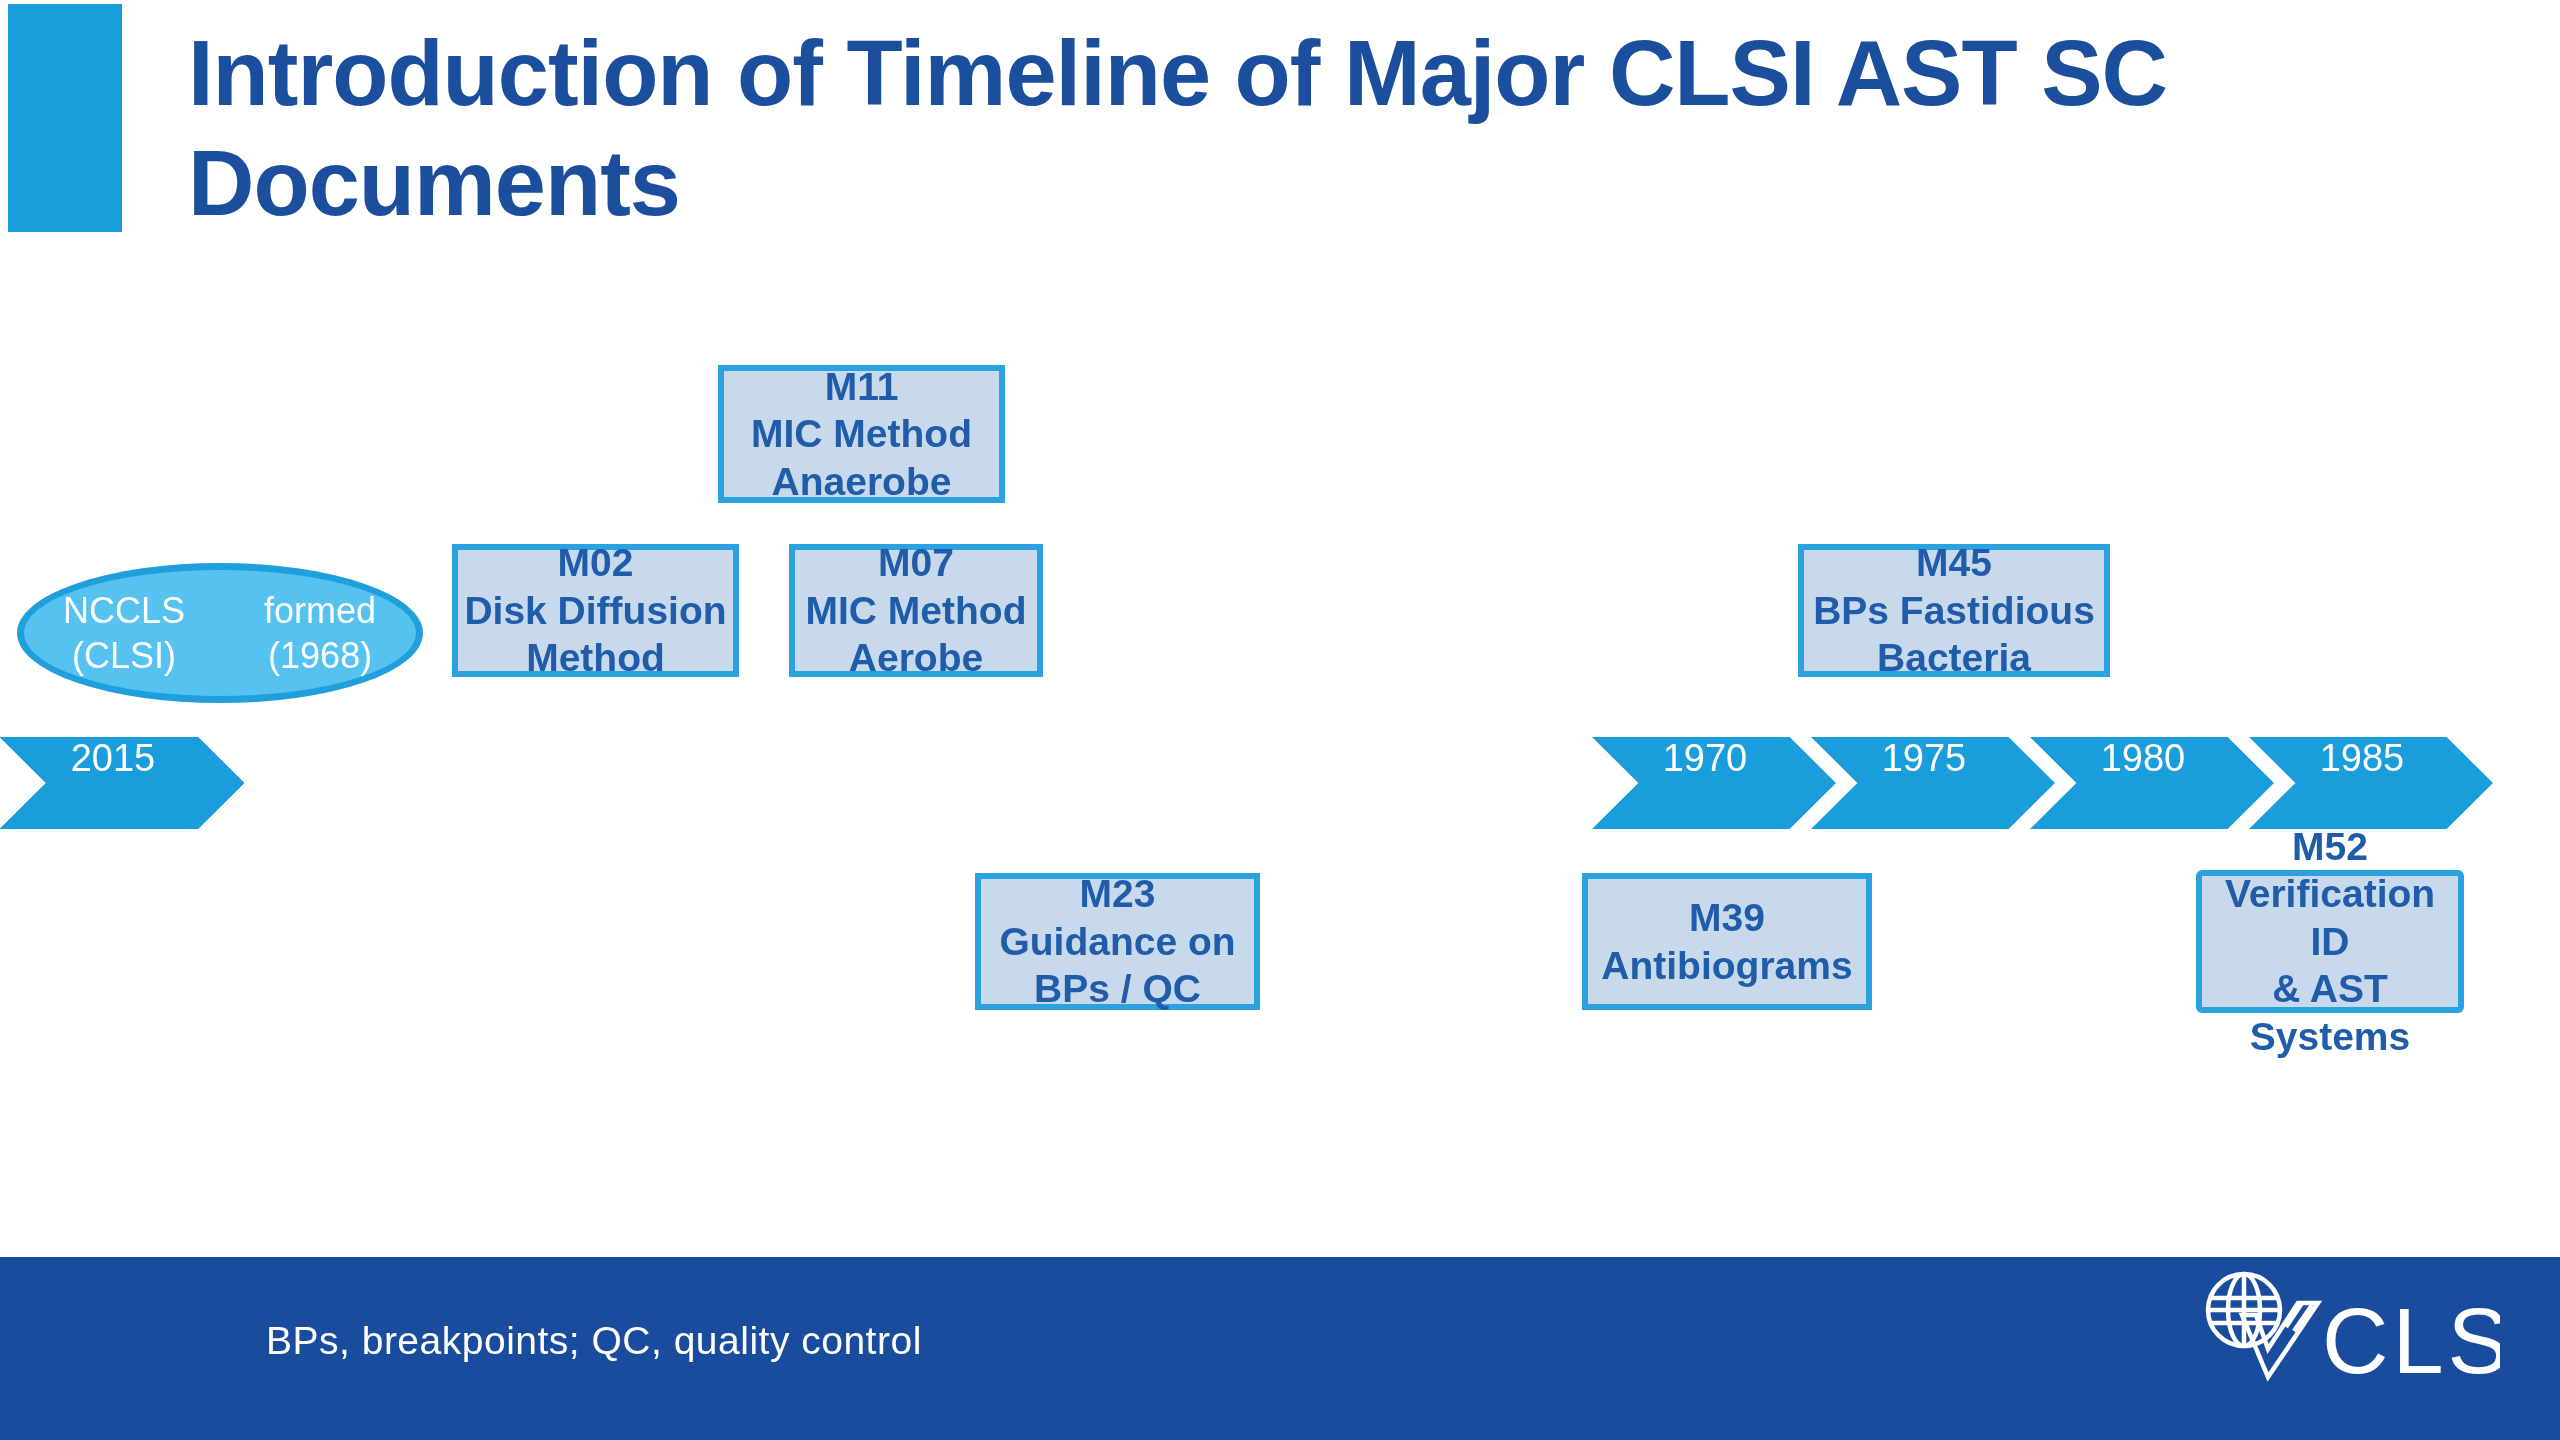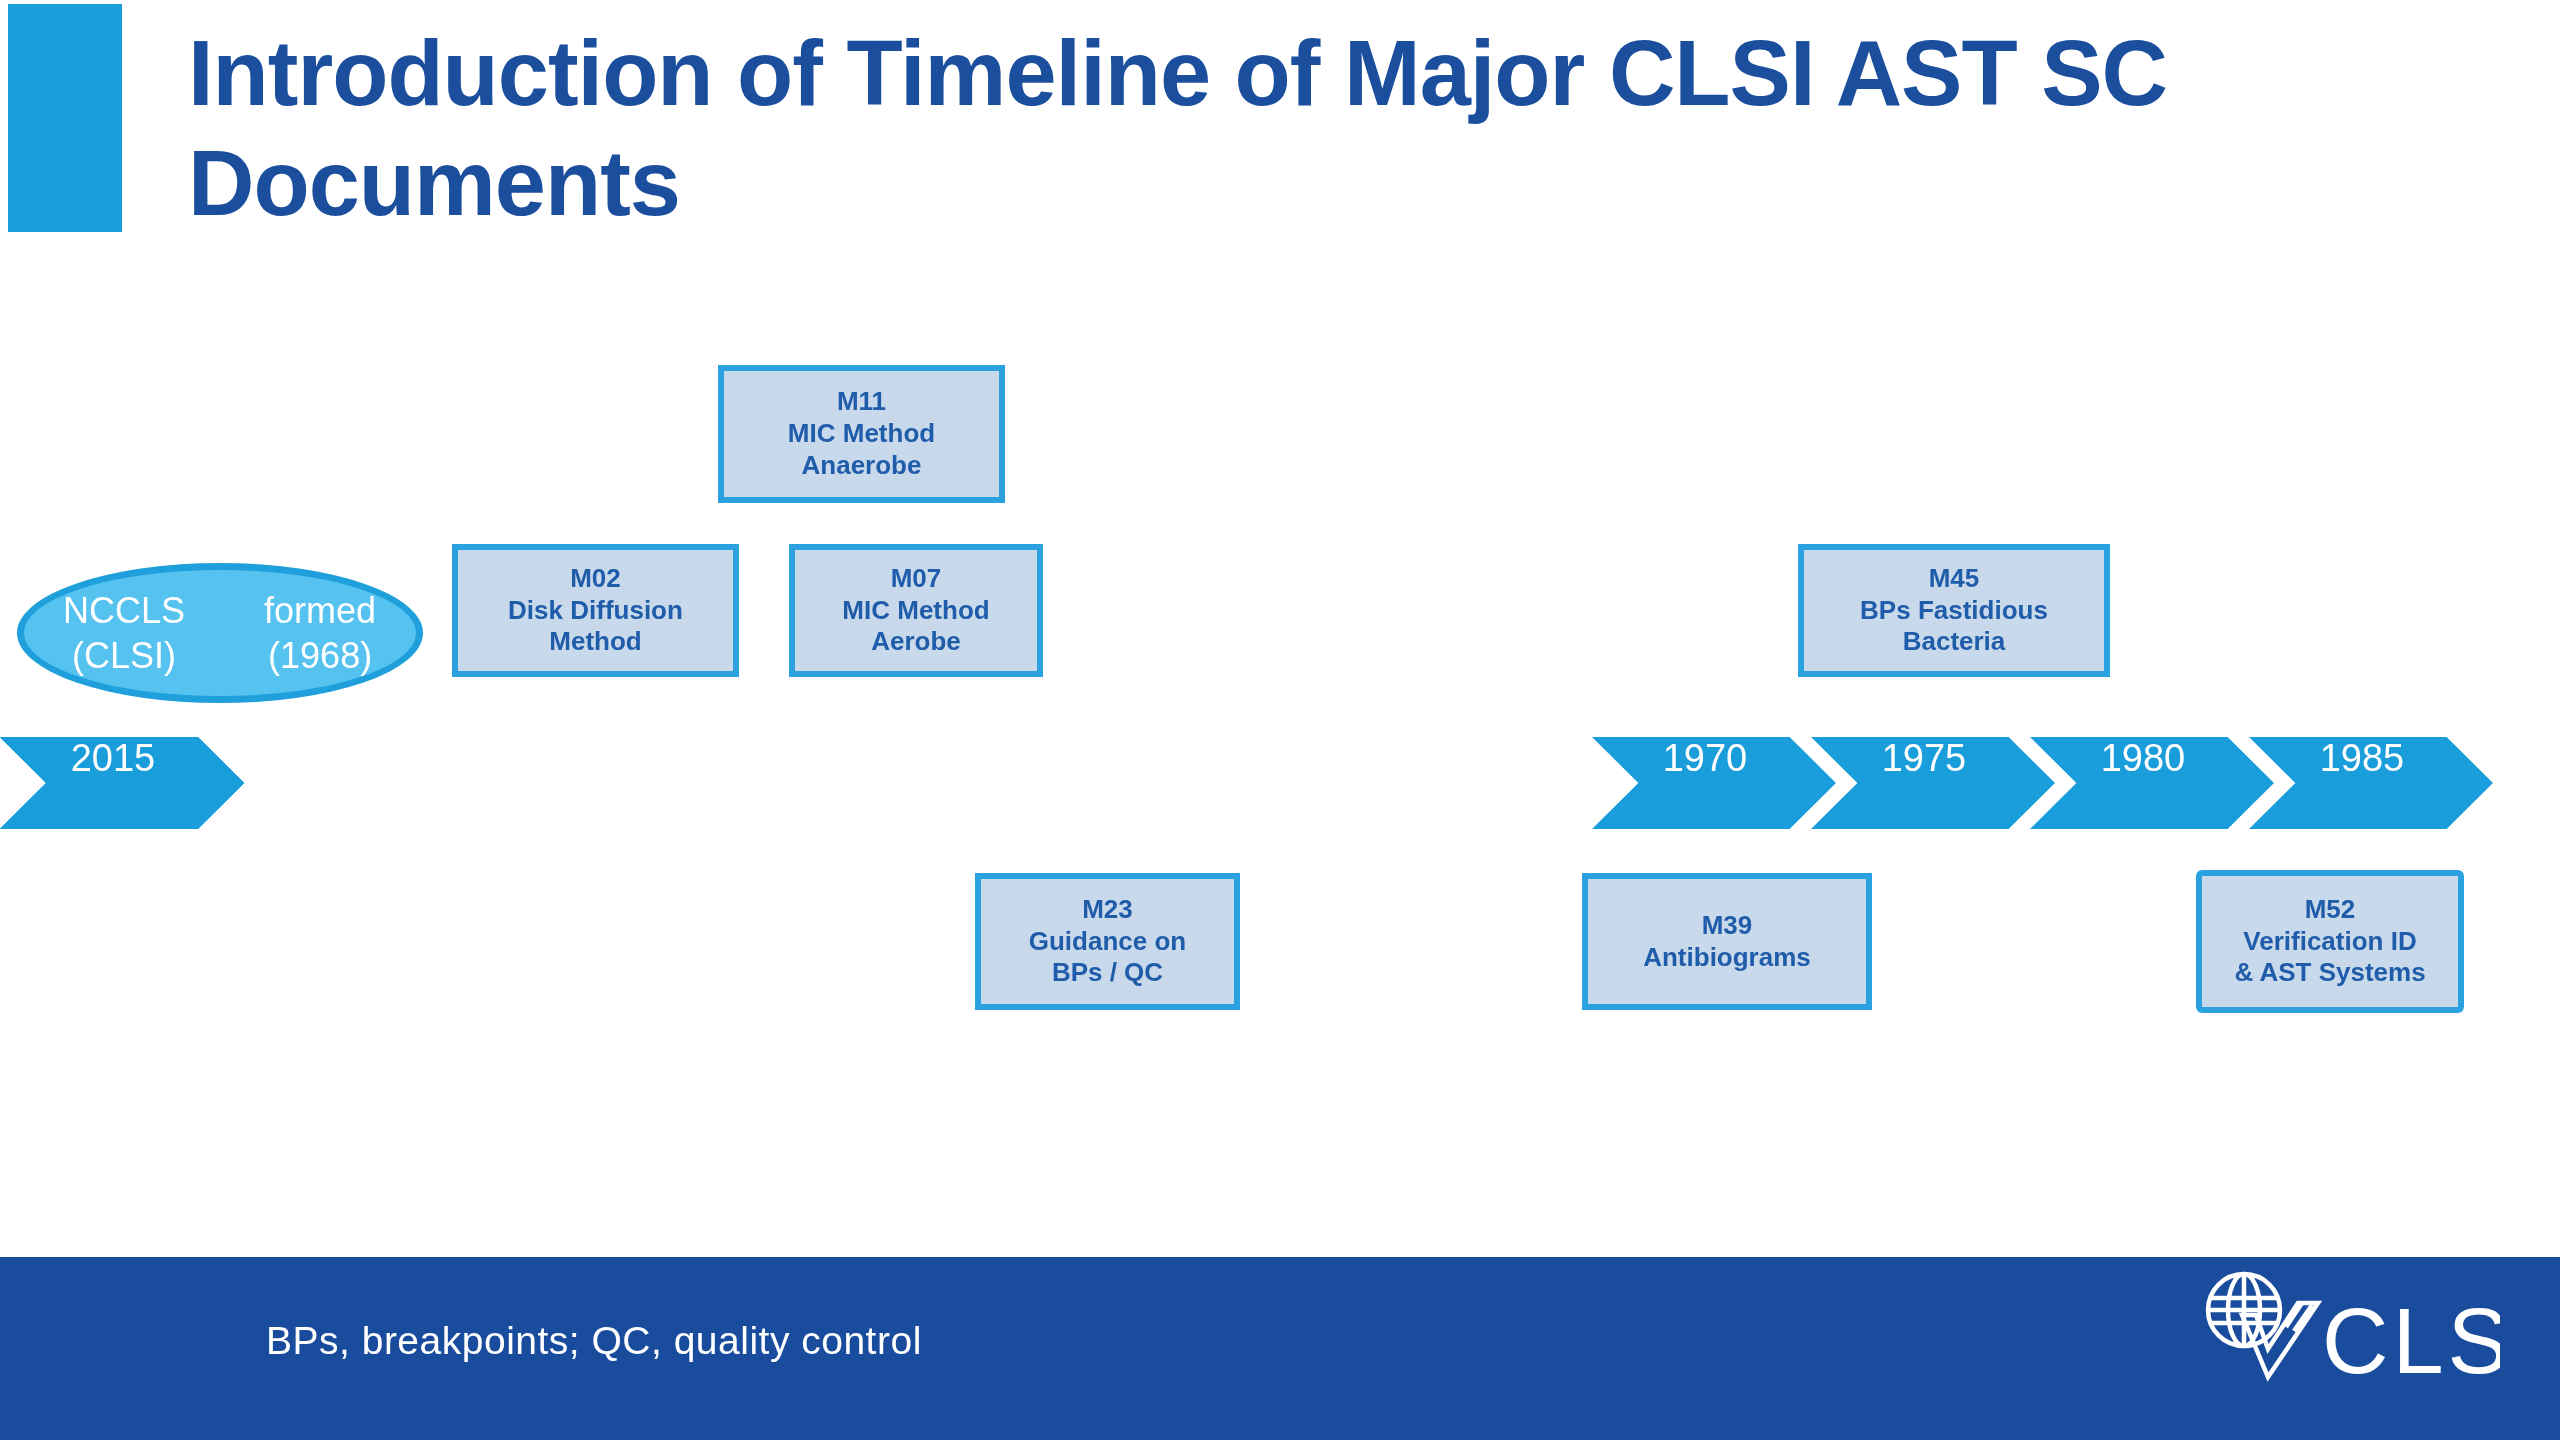--- a/index.html
+++ b/index.html
@@ -21,27 +21,27 @@
     background:#55c2f0;border:7px solid #1f9fdb;border-radius:50%;
     box-sizing:border-box;display:flex;
     align-items:center;justify-content:center;
     color:#ffffff;font-size:36px;line-height:1.25;text-align:center;
   }
   
   .doc-box{
     position:absolute;background:#c9d9ec;border:6px solid #2aa2e0;
     box-sizing:border-box;display:flex;flex-direction:column;
     align-items:center;justify-content:center;text-align:center;
-    color:#1f5ca9;font-size:26px;font-weight:700;line-height:1.22;
+    color:#1f5ca9;font-size:39px;font-weight:700;line-height:1.22;
   }
   .box-m11{left:718px;top:365px;width:287px;height:138px;}
   .box-m02{left:452px;top:544px;width:287px;height:133px;}
   .box-m07{left:789px;top:544px;width:254px;height:133px;}
   .box-m45{left:1798px;top:544px;width:312px;height:133px;}
-  .box-m23{left:975px;top:873px;width:265px;height:137px;align-items:center;}
+  .box-m23{left:975px;top:873px;width:285px;height:137px;align-items:center;}
   .box-m39{left:1582px;top:873px;width:290px;height:137px;}
   .box-m52{left:2196px;top:870px;width:268px;height:143px;border-radius:6px;}
   
   .arrow{
     position:absolute;top:737px;width:244px;height:92px;background:#1a9ddb;
     clip-path:polygon(0% 0%,81% 0%,100% 50%,81% 100%,0% 100%,19% 50%);
     display:flex;justify-content:center;
     color:#ffffff;font-size:38px;padding-right:18px;box-sizing:border-box;
   }
   .arrow:nth-of-type(1){left:278px;}

